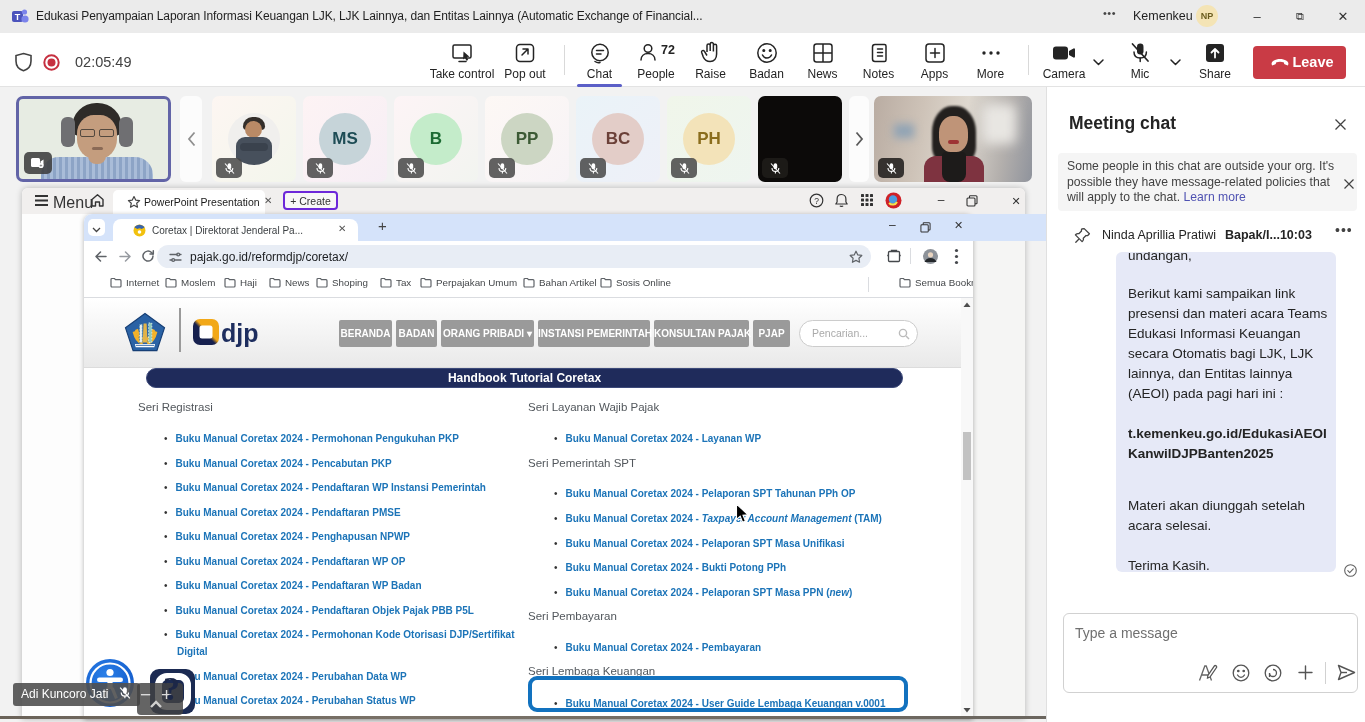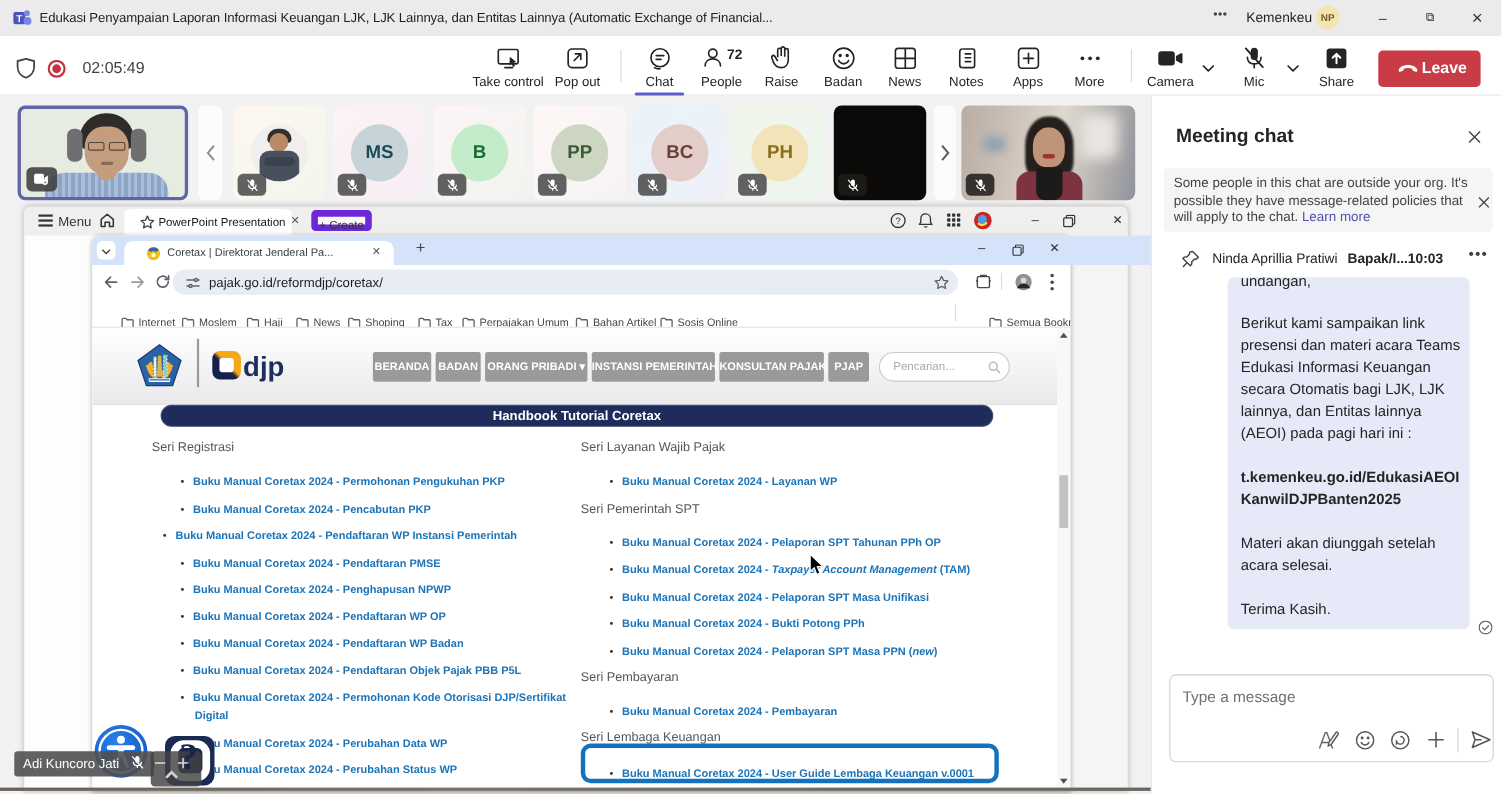--- a/index.html
+++ b/index.html
@@ -31,30 +31,30 @@
 
 .tile { position:absolute; top:9px; height:86px; border-radius:7px; overflow:hidden; }
 .mic-badge { position:absolute; left:4px; bottom:4px; width:26px; height:20px; background:rgba(70,70,70,.85); border-radius:5px; display:flex; align-items:center; justify-content:center; }
 .init-circle { position:absolute; left:50%; top:50%; transform:translate(-50%,-50%); width:52px; height:52px; border-radius:50%; display:flex; align-items:center; justify-content:center; font-weight:bold; font-size:17px; }
 .chev { position:absolute; top:9px; width:22px; height:86px; background:#fcfcfc; border-radius:6px; color:#8a8a8a; display:flex; align-items:center; justify-content:center; font-size:13px; }
 
 
 #acrobat { position:absolute; left:22px; top:101px; width:1003px; height:531px; background:#fdfdfd; border-radius:6px 6px 0 0; box-shadow:0 0 6px rgba(0,0,0,.25); }
 #acrotitle { position:absolute; left:0; top:0; width:1003px; height:26px; background:#f1efee; border-radius:6px 6px 0 0; }
 #acrotab { position:absolute; left:91px; top:2px; width:152px; height:24px; background:#fff; border-radius:5px 5px 0 0; font-size:11px; color:#222; }
-#createbtn { position:absolute; left:261px; top:3px; width:55px; height:19px; border:6px solid #6d28d9; border-radius:4px; font-size:10.5px; color:#333; text-align:center; line-height:17px; background:#f8f7f6; }
+#createbtn { position:absolute; left:261px; top:3px; width:55px; height:19px; border:2px solid #6d28d9; border-radius:4px; font-size:10.5px; color:#333; text-align:center; line-height:17px; background:#f8f7f6; }
 
 
 #chrome { position:absolute; left:62px; top:26px; width:889px; height:505px; background:#fff; border-radius:8px 8px 0 0; box-shadow:0 1px 5px rgba(0,0,0,.3); }
 #tabstrip { position:absolute; left:0; top:0; width:1028px; height:27px; background:#d5e3fa; border-radius:8px 8px 0 0; }
 #ctab { position:absolute; left:29px; top:5px; width:245px; height:22px; background:#fff; border-radius:8px 8px 0 0; font-size:10.5px; color:#333; }
 #addrbar { position:absolute; left:0; top:27px; width:889px; height:31px; background:#fff; }
 #omnibox { position:absolute; left:73px; top:4px; width:714px; height:23px; background:#e8edf5; border-radius:12px; font-size:12px; color:#1c1e21; }
 #bookbar { position:absolute; left:0; top:58px; width:889px; height:26px; background:#fff; border-bottom:1px solid #dadce0; font-size:9.8px; color:#44474a; white-space:nowrap; overflow:hidden; }
-.bkm { position:absolute; top:16px; display:flex; align-items:flex-end; gap:4px; color:#44474a;padding-left:20px; }
+.bkm { position:absolute; top:5px; display:flex; align-items:flex-end; gap:4px; color:#44474a;padding-left:20px; }
 
 
 #page { position:absolute; left:0; top:84px; width:889px; height:421px; background:#fff; overflow:hidden; }
 #pagehead { position:absolute; left:0; top:0; width:877px; height:70px; background:linear-gradient(#ffffff, #e9e9e9); border-bottom:1px solid #dcdcdc; }
 .navbtn { position:absolute; top:22px; height:27px; background:#9a9a9a; color:#fff; font-weight:bold; font-size:10px; text-align:center; border-radius:2px; white-space:nowrap; line-height:27px !important; }
 #handbook { position:absolute; left:62px; top:70px; width:757px; height:20px; background:#1f2b5b; border:1px solid #3d4a7a; border-radius:11px; color:#fff; font-weight:bold; font-size:12px; text-align:center; line-height:19px; }
 .serihead { position:absolute; font-size:11.5px; color:#52575c; }
 .plink { position:absolute; font-size:10px; font-weight:bold; color:#1c74b8; white-space:nowrap; }
 .plink .bu { color:#333; margin-right:8px; font-weight:normal; }
 #scrolltrack { position:absolute; left:877px; top:84px; width:12px; height:421px; background:#f8f8f8; }
@@ -367,21 +367,21 @@
               <rect x="4.6" y="1.2" width="3.6" height="6" rx="1.8" fill="#fff" stroke="none"></rect>
               <path d="M3 6 c0 2.2 1.5 3.4 3.4 3.4 s3.4-1.2 3.4-3.4 M6.4 9.4 v2"></path>
               <path d="M2 1.5 L11 11.5"></path>
             </svg>
           </div>
       </div>
     </div>
     <div id="acrobat">
       <div id="acrotitle">
         <div class="abs" style="left:13px;top:7px;width:13px;height:2px;background:#333;box-shadow:0 4.5px 0 #333,0 9px 0 #333"></div>
-        <div class="abs" style="left:31px;top:6px;font-size:12px;color:#333">Menu</div>
+        <div class="abs" style="left:31px;top:6px;font-size:16px;color:#333">Menu</div>
         <svg class="abs" style="left:68px;top:5px" width="15" height="15" viewBox="0 0 15 15" fill="none" stroke="#333" stroke-width="1.4">
             <path d="M2 6.5 L7.5 1.8 L13 6.5 V13 H9.5 V9 h-4 v4 H2 Z" stroke-linejoin="round"></path>
           </svg>
         <div id="acrotab">
           <svg class="abs" style="left:14px;top:5px" width="14" height="14" viewBox="0 0 14 14" fill="none" stroke="#444" stroke-width="1.2">
               <path d="M7 1.5 l1.7 3.6 3.9.5 -2.9 2.7 .8 3.9 L7 10.2 3.5 12.2 l.8-3.9 L1.4 5.6 l3.9-.5 Z" stroke-linejoin="round"></path>
             </svg>
           <span class="abs" style="left:31px;top:6px;font-size:10.5px;white-space:nowrap;color:#1a1a1a">PowerPoint Presentation</span>
           <span class="abs" style="left:151px;top:5px;color:#555;font-size:10px">✕</span>
         </div>
@@ -550,21 +550,21 @@
               <svg class="abs" style="left:98px;top:7px" width="12" height="12" viewBox="0 0 12 12" fill="none" stroke="#bbb" stroke-width="1.4">
                   <circle cx="5" cy="5" r="3.6"></circle>
                   <path d="M8 8 L11 11"></path>
                 </svg>
             </div>
           </div>
           <div id="handbook">Handbook Tutorial Coretax</div>
           <div class="serihead" style="left:54px;top:103px">Seri Registrasi</div>
           <div class="plink" style="left:80px;top:135px"><span class="bu">•</span>Buku Manual Coretax 2024 - Permohonan Pengukuhan PKP</div>
           <div class="plink" style="left:80px;top:160px"><span class="bu">•</span>Buku Manual Coretax 2024 - Pencabutan PKP</div>
-          <div class="plink" style="left:64px;top:184px"><span class="bu">•</span>Buku Manual Coretax 2024 - Pendaftaran WP Instansi Pemerintah</div>
+          <div class="plink" style="left:80px;top:184px"><span class="bu">•</span>Buku Manual Coretax 2024 - Pendaftaran WP Instansi Pemerintah</div>
           <div class="plink" style="left:80px;top:209px"><span class="bu">•</span>Buku Manual Coretax 2024 - Pendaftaran PMSE</div>
           <div class="plink" style="left:80px;top:233px"><span class="bu">•</span>Buku Manual Coretax 2024 - Penghapusan NPWP</div>
           <div class="plink" style="left:80px;top:258px"><span class="bu">•</span>Buku Manual Coretax 2024 - Pendaftaran WP OP</div>
           <div class="plink" style="left:80px;top:282px"><span class="bu">•</span>Buku Manual Coretax 2024 - Pendaftaran WP Badan</div>
           <div class="plink" style="left:80px;top:307px"><span class="bu">•</span>Buku Manual Coretax 2024 - Pendaftaran Objek Pajak PBB P5L</div>
           <div class="plink" style="left:80px;top:331px"><span class="bu">•</span>Buku Manual Coretax 2024 - Permohonan Kode Otorisasi DJP/Sertifikat</div>
           <div class="plink" style="left:93px;top:348px">Digital</div>
           <div class="plink" style="left:80px;top:373px"><span class="bu">•</span>Buku Manual Coretax 2024 - Perubahan Data WP</div>
           <div class="plink" style="left:80px;top:397px"><span class="bu">•</span>Buku Manual Coretax 2024 - Perubahan Status WP</div>
           <div class="serihead" style="left:444px;top:103px">Seri Layanan Wajib Pajak</div>
@@ -613,21 +613,21 @@
           <path d="M4.5 12.5 L1.8 15.2" stroke-linecap="round"></path>
         </svg>
       <span class="abs" style="left:55px;top:3px">Ninda Aprillia Pratiwi</span>
       <span class="abs" style="left:178px;top:3px;font-weight:bold">Bapak/I...10:03</span>
       <span class="abs" style="left:288px;top:-3px;font-size:14px;letter-spacing:1px;color:#424242">•••</span>
     </div>
     <div id="bubble">
       <div style="margin-top:-6px">undangan,</div>
       <div style="margin-top:18px">Berikut kami sampaikan link presensi dan materi acara Teams Edukasi Informasi Keuangan secara Otomatis bagi LJK, LJK lainnya, dan Entitas lainnya (AEOI) pada pagi hari ini :</div>
       <div style="margin-top:20px;font-weight:bold;word-break:break-all">t.kemenkeu.go.id/EdukasiAEOIKanwilDJPBanten2025</div>
-      <div style="margin-top:20px">Materi akan diunggah setelah acara selesai.</div>
+      <div style="margin-top:32px">Materi akan diunggah setelah acara selesai.</div>
       <div style="margin-top:20px">Terima Kasih.</div>
     </div>
     <svg class="abs" style="left:297px;top:477px" width="13" height="13" viewBox="0 0 13 13" fill="none" stroke="#616161" stroke-width="1.1">
         <circle cx="6.5" cy="6.5" r="5.8"></circle>
         <path d="M3.8 6.7 L5.7 8.6 L9.3 4.9" stroke-linecap="round" stroke-linejoin="round"></path>
       </svg>
     <div id="compose">
       <span class="abs" style="left:11px;top:11px;font-size:14px;color:#707070">Type a message</span>
       <svg class="abs" style="left:134px;top:50px" width="20" height="18" viewBox="0 0 20 18" fill="none" stroke="#555" stroke-width="1.3">
           <path d="M1.5 16.5 L6.8 2 h1.4 L13.5 16.5 M3.8 11 h8.4" opacity=".9"></path>

